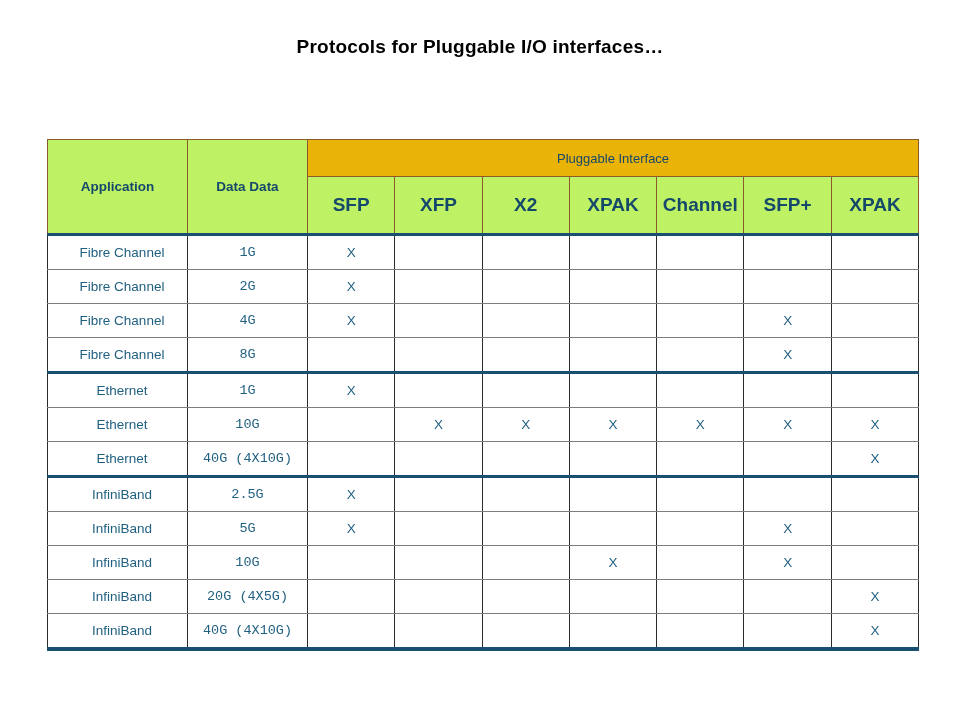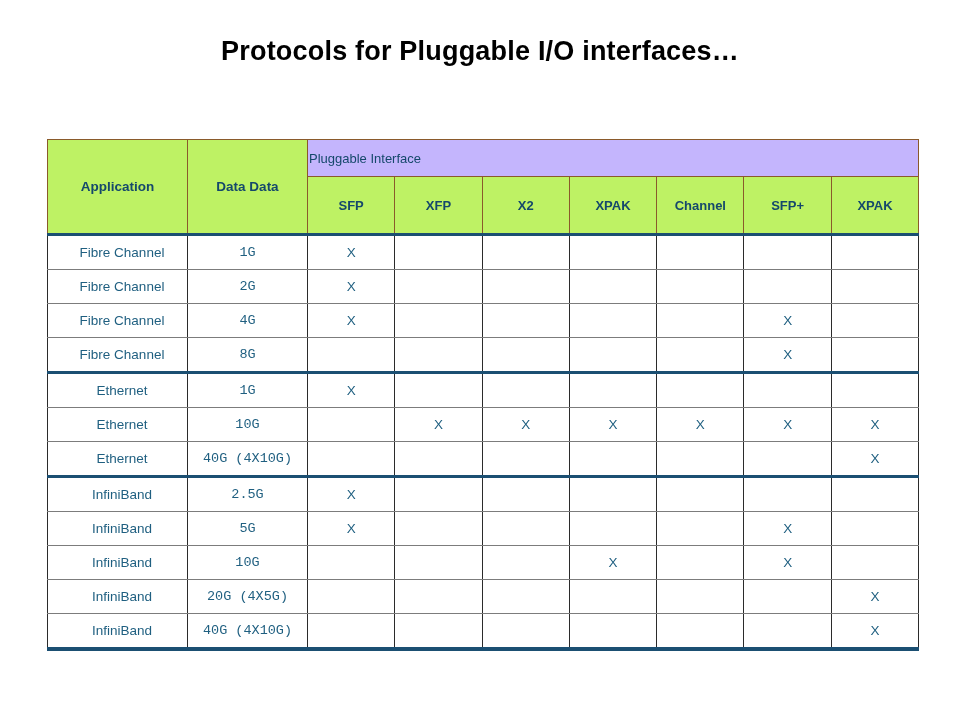--- a/index.html
+++ b/index.html
@@ -21,21 +21,21 @@
     background: #ffffff;
   }
 
   
   .slide-title {
     position: absolute;
     left: 0;
     top: 36px;
     width: 960px;
     text-align: center;
-    font-size: 27px;
+    font-size: 19px;
     font-weight: bold;
     color: #000000;
     letter-spacing: 0.2px;
     font-family: "Liberation Sans", sans-serif;
   }
 
   
   .table-wrap {
     position: absolute;
     left: 47px;
@@ -63,34 +63,34 @@
     text-align: center;
     vertical-align: middle;
     border: 1px solid #8a5a2b;
     border-bottom: 3px solid #1b4f72;
     font-family: "Liberation Sans", sans-serif;
   }
   th.hdr-app, th.hdr-rate {
     height: 88px;
   }
   th.hdr-cyan {
-    background: #c4b5fd;
+    background: #eab308;
     color: #15486b;
     font-size: 13px;
     font-weight: normal;
-    text-align: left;
+    text-align: center;
     vertical-align: middle;
     height: 34px;
     border: 1px solid #8a5a2b;
     border-bottom: 1px solid #8a5a2b;
     font-family: "Liberation Sans", sans-serif;
   }
   th.hdr-sub {
     height: 54px;
-    font-size: 13px;
+    font-size: 19px;
   }
 
   
   td.cell {
     height: 31px;
     font-size: 13.5px;
     color: #1f5f80;
     border-left: 1px solid #2b2b2b;
     border-right: 1px solid #2b2b2b;
     border-top: 1px solid #7c7c7c;

